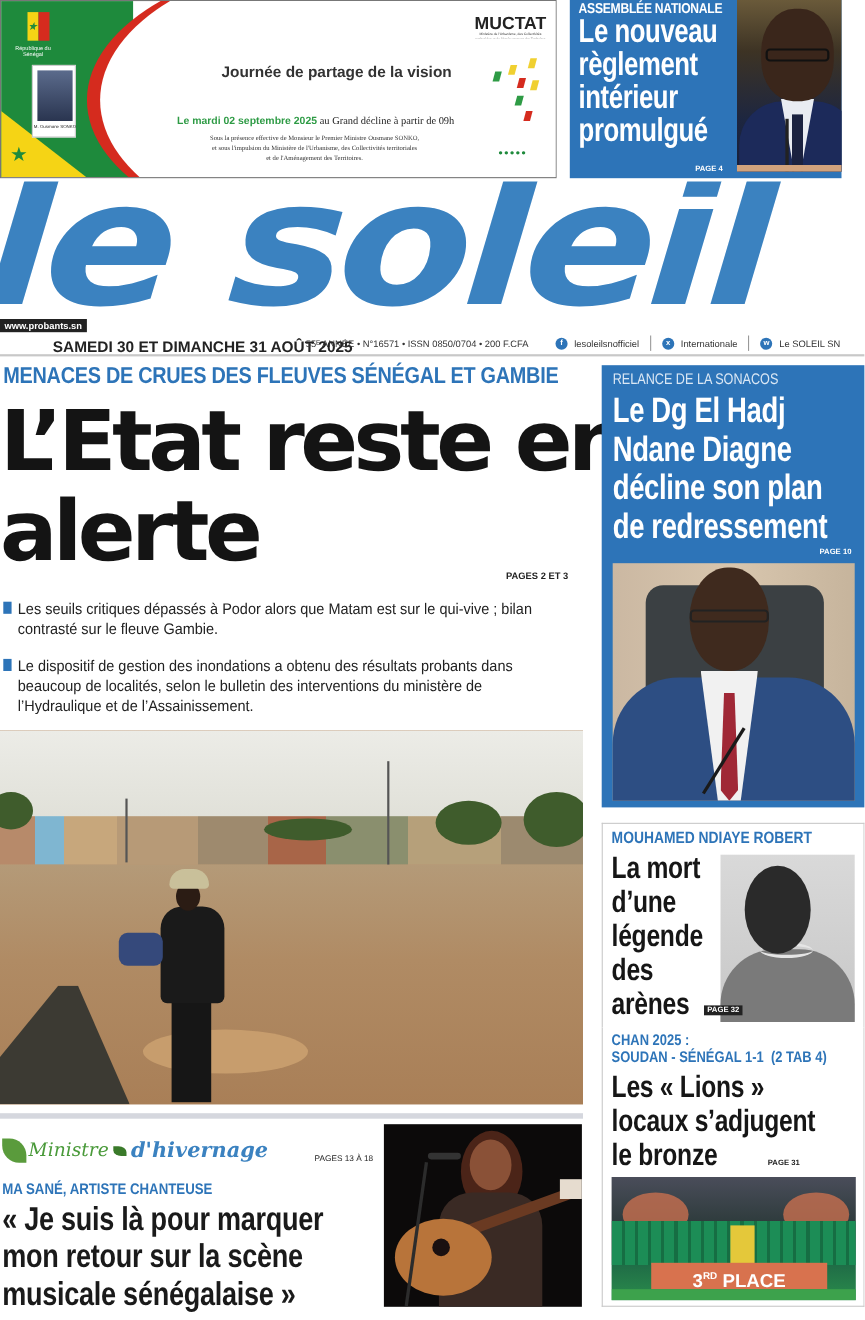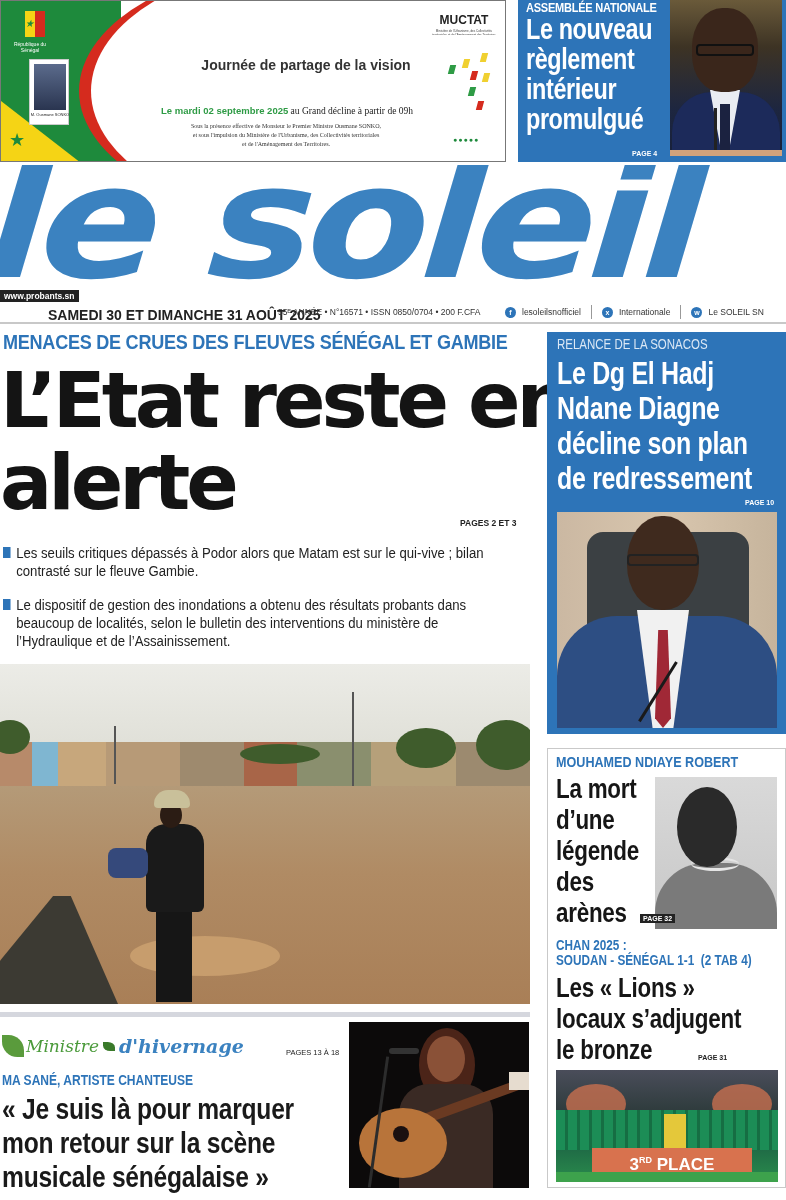--- a/index.html
+++ b/index.html
@@ -23,27 +23,27 @@
   #ad .logo-dakar { left: 204px; top: 4px; width: 100px; height: 48px; }
   #ad .logo-dakar .d { left: 0; top: 0; width: 28px; height: 34px; background: #f5d415; border-radius: 0 20px 20px 0; }
   #ad .logo-dakar .t1 { left: 30px; top: 6px; font-size: 11px; font-weight: bold; color: #1e8a3c; }
   #ad .logo-dakar .t2 { left: 30px; top: 20px; font-size: 8px; font-weight: bold; color: #d52b1e; }
   #ad .logo-dakar .t3 { left: 58px; top: 32px; font-size: 11px; font-weight: bold; color: #e6a700; }
   #ad .t-title { left: 120px; top: 56px; width: 370px; text-align: center; font-size: 14px; font-weight: bold; color: #333; }
   #ad .t-title2 { left: 120px; top: 74px; width: 370px; text-align: center; font-size: 14px; font-weight: bold; color: #2e9b45; }
   #ad .t-date { left: 96px; top: 104px; width: 380px; text-align: center; font-size: 9.5px; color: #222; font-family: "Liberation Serif", serif; }
   #ad .t-date b { color: #2e9b45; font-family: "Liberation Sans", sans-serif; }
   #ad .t-small { left: 120px; top: 121px; width: 330px; text-align: center; font-size: 6px; line-height: 9px; color: #333; font-family: "Liberation Serif", serif; }
-  #ad .muctat { left: 430px; top: 12px; width: 66px; text-align: center; font-size: 12px; font-weight: bold; color: #222; }
+  #ad .muctat { left: 430px; top: 12px; width: 66px; text-align: center; font-size: 16px; font-weight: bold; color: #222; }
   #ad .muctat-sub { left: 430px; top: 28px; width: 66px; height: 6px; font-size: 3px; text-align: center; color: #444; }
   #ad .dot { width: 6px; height: 9px; transform: skew(-15deg); }
   #ad .social { left: 452px; top: 135px; font-size: 7px; color: #1e8a3c; letter-spacing: 1px; }
 
   
-  #assemblee { left: 518px; top: 0; width: 268px; height: 162px; background: #2d74b8; overflow: hidden; }
+  #assemblee { left: 518px; top: 0; width: 247px; height: 162px; background: #2d74b8; overflow: hidden; }
   #assemblee .kicker { left: 8px; top: 0px; font-size: 13px; color: #fff; font-weight: bold; font-family: "Liberation Sans", sans-serif; letter-spacing: -0.3px; transform: scaleX(0.85); transform-origin: left; }
   #assemblee .hl { left: 8px; top: 14px; width: 170px; font-size: 30px; line-height: 30px; font-weight: bold; color: #fff; transform: scaleX(0.78); transform-origin: left; letter-spacing: -0.5px; }
   #assemblee .page { left: 114px; top: 150px; font-size: 7px; font-weight: bold; color: #fff; }
   #assemblee .photo { left: 152px; top: 0; width: 112px; height: 156px; background: linear-gradient(180deg, #6a5a3a 0%, #3d3324 30%, #1d2640 70%, #17203a 100%); }
   #assemblee .face { left: 22px; top: 8px; width: 66px; height: 84px; border-radius: 46% 46% 44% 44%; background: #3a261b; }
   #assemblee .glasses { left: 26px; top: 44px; width: 58px; height: 12px; border: 2px solid #111; border-radius: 4px; }
   #assemblee .suit { left: 2px; top: 92px; width: 108px; height: 64px; background: #1c2a5a; border-radius: 40px 40px 0 0; }
   #assemblee .shirt { left: 40px; top: 90px; width: 30px; height: 66px; background: #e9ecf2; clip-path: polygon(0 0, 100% 0, 60% 100%, 40% 100%); }
   #assemblee .tie { left: 50px; top: 104px; width: 10px; height: 52px; background: #1b2240; }
   #assemblee .mic { left: 44px; top: 108px; width: 3px; height: 48px; background: #222; }

